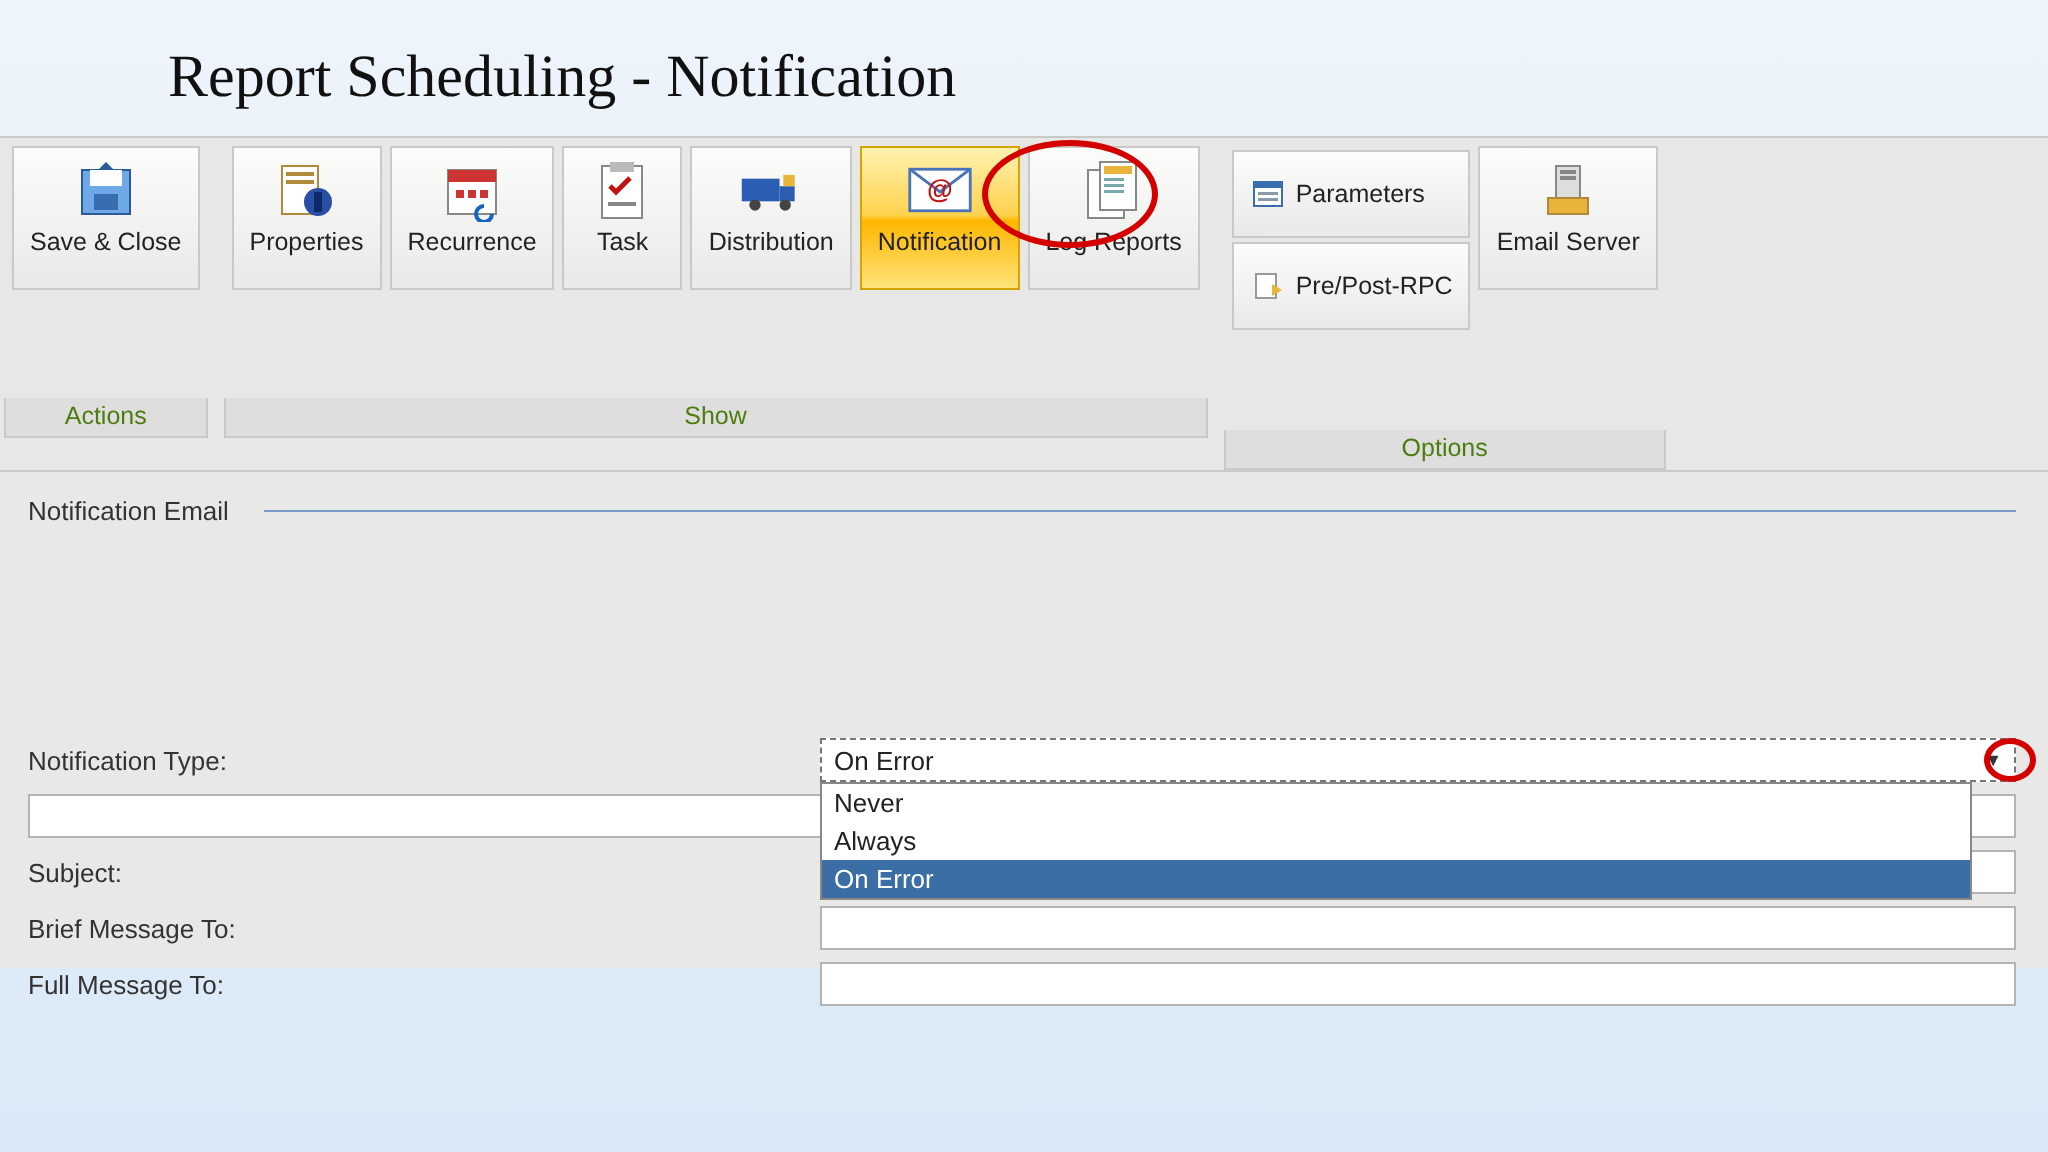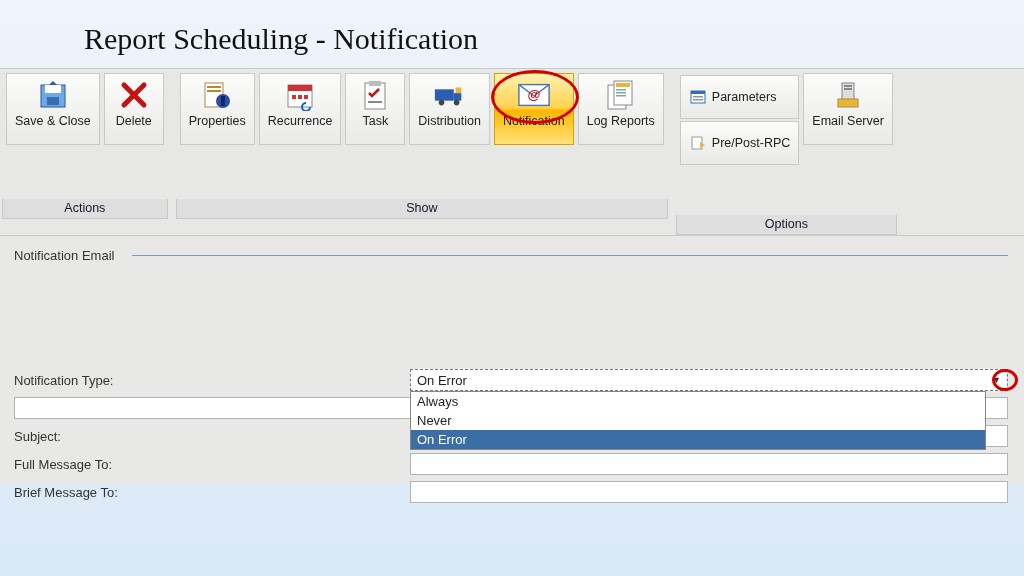--- a/index.html
+++ b/index.html
@@ -34,21 +34,21 @@
   }
   .ribbon-buttons {
     display: flex;
     gap: 4px;
     padding: 4px 4px 0 4px;
     min-height: 80px;
   }
   .ribbon-group-label {
     text-align: center;
     font-size: 12.5px;
-    color: #0f172a;
+    color: #4d7c0f;
     background: #dedede;
     border: 1px solid #c9c9c7;
     border-top: none;
     padding: 2px 0 3px 0;
     margin-top: 50px;
   }
   .ribbon-btn {
     display: flex;
     flex-direction: column;
     align-items: center;
@@ -195,29 +195,20 @@
       <div class="ribbon-btn">
         <span class="icon-box">
           <svg width="32" height="32" viewBox="0 0 32 32">
               <rect x="4" y="6" width="24" height="22" fill="#6fa8e6" stroke="#2b5a99"></rect>
               <rect x="8" y="6" width="16" height="8" fill="#fff"></rect>
               <rect x="10" y="18" width="12" height="8" fill="#3a6cb0"></rect>
               <polygon points="16,2 20,6 12,6" fill="#2b5a99"></polygon>
             </svg>
         </span>
         <span>Save &amp; Close</span>
-      </div>
-      <div class="ribbon-btn">
-        <span class="icon-box">
-          <svg width="30" height="30" viewBox="0 0 30 30">
-              <line x1="5" y1="5" x2="25" y2="25" stroke="#c21212" stroke-width="5" stroke-linecap="round"></line>
-              <line x1="25" y1="5" x2="5" y2="25" stroke="#c21212" stroke-width="5" stroke-linecap="round"></line>
-            </svg>
-        </span>
-        <span>Delete</span>
       </div>
     </div>
     <div class="ribbon-group-label">Actions</div>
   </div>
 
   <div class="ribbon-group">
     <div class="ribbon-buttons">
       <div class="ribbon-btn">
         <span class="icon-box">
           <svg width="32" height="32" viewBox="0 0 32 32">
@@ -342,37 +333,37 @@
   <div class="form-rows">
 
     <div class="form-row">
       <div class="form-label">Notification Type:</div>
       <div class="combo" style="position:relative;">
         <div class="combo-display">
           <span>On Error</span>
           <span class="combo-arrow">▼</span>
         </div>
         <div class="combo-list">
+          <div class="combo-item">Never</div>
           <div class="combo-item">Always</div>
-          <div class="combo-item">Never</div>
           <div class="combo-item highlight">On Error</div>
         </div>
         <div class="red-ellipse arrow-circle" style="right:-10px; top:0px;"></div>
       </div>
     </div>
 
     <div class="form-row">
       <input class="form-input" value="" style="">
     </div>
     <div class="form-row">
       <div class="form-label">Subject:</div>
       <input class="form-input" value="" style="">
     </div>
     <div class="form-row">
+      <div class="form-label">Brief Message To:</div>
+      <input class="form-input" value="" style="">
+    </div>
+    <div class="form-row">
       <div class="form-label">Full Message To:</div>
       <input class="form-input" value="" style="">
     </div>
-    <div class="form-row">
-      <div class="form-label">Brief Message To:</div>
-      <input class="form-input" value="" style="">
-    </div>
   </div>
 </div>
 
 </body></html>

